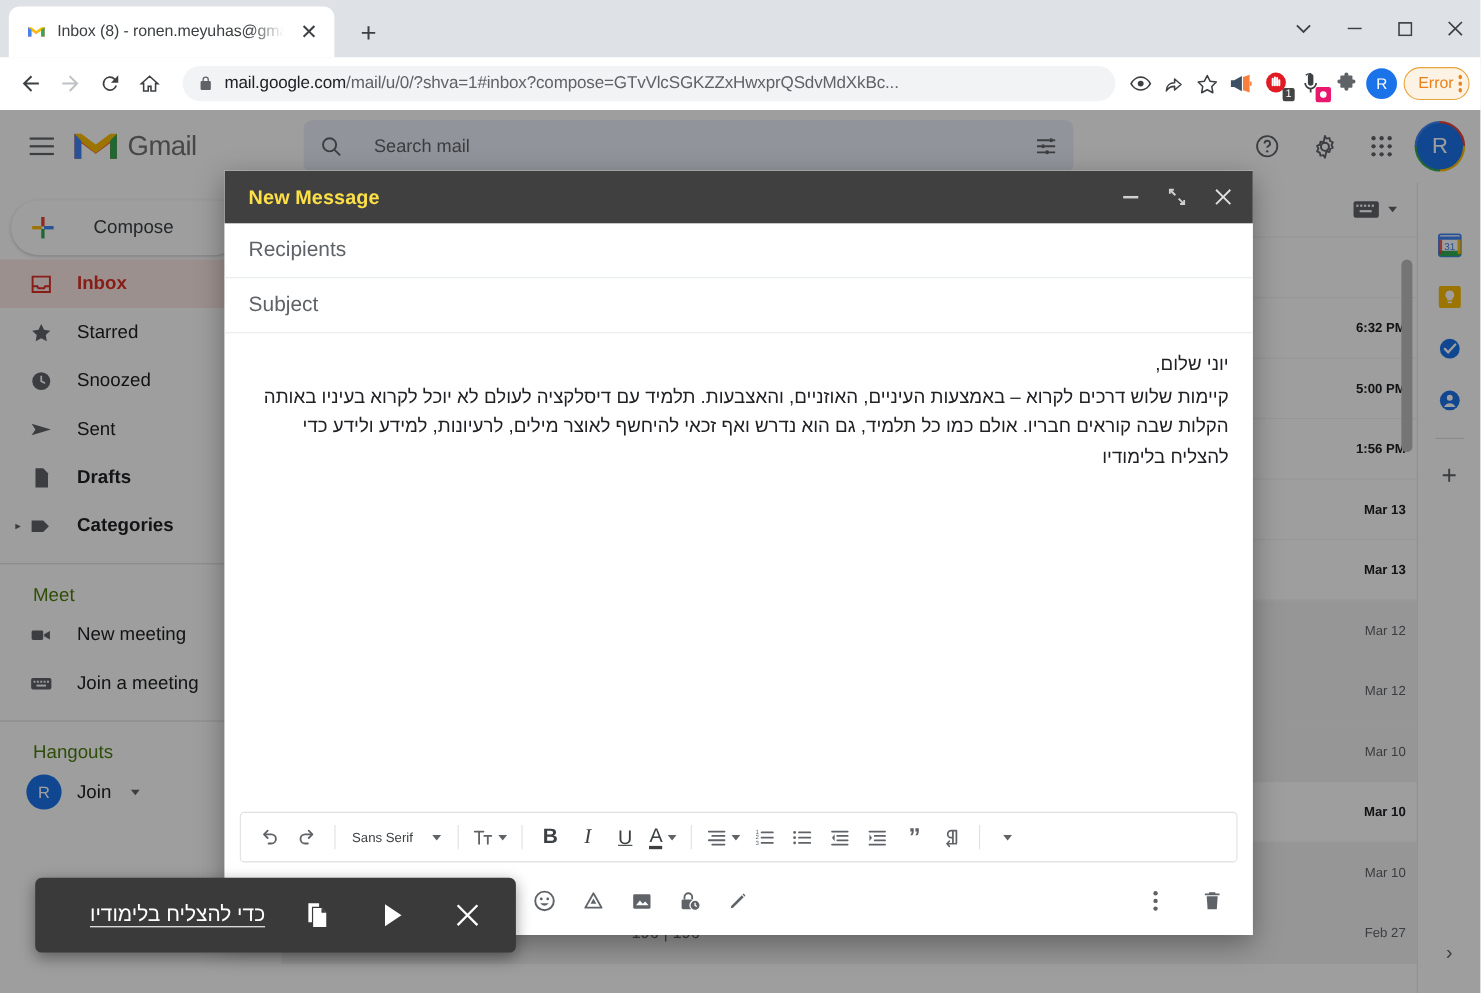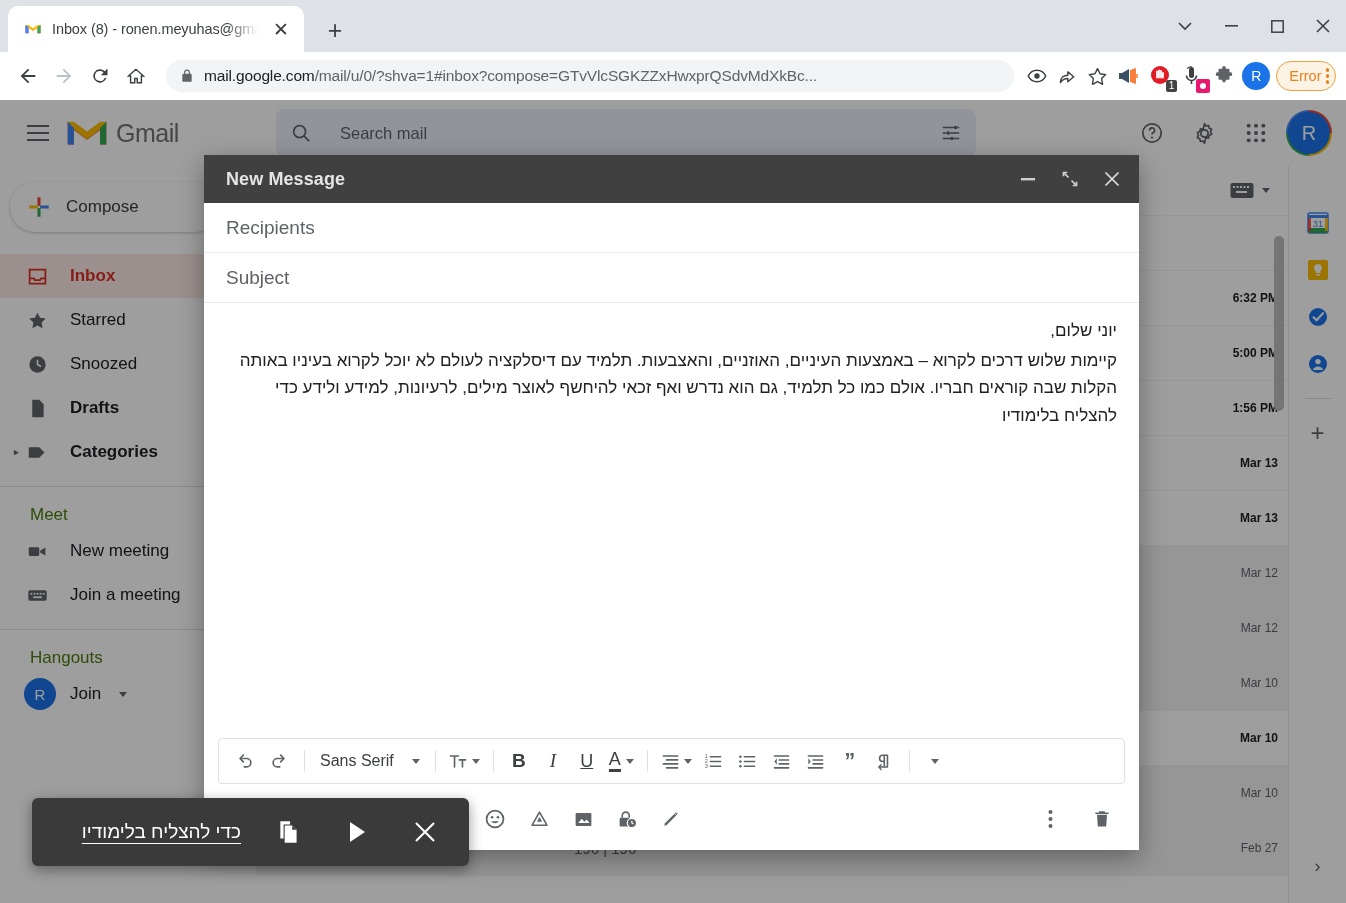--- a/index.html
+++ b/index.html
@@ -109,24 +109,24 @@
   .avatar-in {
     width: 42px; height: 42px; border-radius: 50%; background: #1a73e8;
     color: #fff; font-size: 20px; display: flex; align-items: center; justify-content: center;
   }
 
   
   .sidebar { position: absolute; left: 0; top: 66px; width: 256px; bottom: 0; background: #fff; }
   .compose-btn {
     margin: 16px 0 0 10px; width: 210px; height: 50px; border-radius: 26px;
     background: #fff; box-shadow: 0 1px 3px rgba(60,64,67,.3);
-    display: flex; align-items: center; padding-left: 16px; gap: 14px;
+    display: flex; align-items: center; padding-left: 16px; gap: 33px;
   }
   .compose-label { font-size: 17px; color: #3c4043; }
-  .nav-list { margin-top: 22px; }
+  .nav-list { margin-top: 4px; }
   .nav-item {
     height: 44px; display: flex; align-items: center; gap: 22px;
     padding-left: 26px; border-radius: 0 22px 22px 0; width: 236px;
     font-size: 17px; color: #202124;
   }
   .nav-item.active { background: #fce8e6; color: #d93025; font-weight: bold; }
   .nav-item.bold { font-weight: bold; }
   .nav-icon { width: 22px; height: 22px; flex: 0 0 22px; display: flex; align-items: center; justify-content: center; }
   .nav-arrow { position: absolute; left: 14px; font-size: 9px; color: #5f6368; }
   .sec-divider { height: 1px; background: #e0e0e0; margin: 12px 12px 0 0; }
@@ -164,21 +164,21 @@
   .rr-div { width: 26px; height: 1px; background: #dadce0; }
   .rr-expand { position: absolute; bottom: 26px; font-size: 18px; color: #5f6368; }
 
   
   .compose {
     position: absolute; left: 204px; top: 155px; width: 935px; height: 695px;
     background: #fff; box-shadow: 0 8px 24px rgba(0,0,0,0.35); z-index: 60;
     display: flex; flex-direction: column; overflow: hidden;
   }
   .cw-head {
-    height: 48px; background: #404040; color: #e5e5e5; display: flex;
+    height: 48px; background: #404040; color: #fde047; display: flex;
     align-items: center; padding: 0 14px 0 22px; flex: 0 0 48px;
   }
   .cw-title { font-size: 18px; font-weight: bold; letter-spacing: 0.1px; }
   .cw-head-btns { margin-left: auto; display: flex; align-items: center; gap: 16px; }
   .cw-hbtn { width: 26px; height: 26px; display: flex; align-items: center; justify-content: center; color: #e8eaed; }
   .cw-field {
     height: 50px; display: flex; align-items: center; padding: 0 22px;
     border-bottom: 1px solid #e8eaed; font-size: 19px; color: #5f6368; flex: 0 0 50px;
   }
   .cw-body {
@@ -189,21 +189,21 @@
 
   .cw-fmt {
     margin: 0 14px 4px 14px; height: 46px; border: 1px solid #e0e0e0;
     border-radius: 4px; display: flex; align-items: center; padding: 0 10px;
     gap: 2px; flex: 0 0 46px; background: #fff;
   }
   .fb { height: 32px; min-width: 32px; display: flex; align-items: center;
     justify-content: center; color: #5f6368; font-size: 17px; padding: 0 4px; }
   .fb-sep { width: 1px; height: 22px; background: #e0e0e0; margin: 0 7px; }
   .font-sel { display: flex; align-items: center; gap: 18px; padding: 0 6px; }
-  .font-name { font-size: 16px; color: #3c4043; }
+  .font-name { font-size: 12px; color: #3c4043; }
   .caret { width: 0; height: 0; border-left: 4.5px solid transparent;
     border-right: 4.5px solid transparent; border-top: 5px solid #5f6368; }
 
   .cw-foot {
     height: 62px; display: flex; align-items: center; padding: 0 18px;
     gap: 6px; flex: 0 0 62px;
   }
   .send-btn {
     background: #1a73e8; color: #fff; height: 38px; border-radius: 20px;
     display: flex; align-items: center; padding: 0 22px; gap: 12px;
@@ -468,20 +468,28 @@
           <span>Starred</span>
         </div>
         <div class="nav-item">
           <span class="nav-icon">
             <svg width="21" height="21" viewBox="0 0 24 24">
                 <circle cx="12" cy="12" r="9.3" fill="#5f6368"></circle>
                 <path d="M12 6.5V12l4 2.3" stroke="#fff" stroke-width="1.8" fill="none"></path>
               </svg>
           </span>
           <span>Snoozed</span>
+        </div>
+        <div class="nav-item">
+          <span class="nav-icon">
+            <svg width="21" height="21" viewBox="0 0 24 24">
+                <path d="M2 6l20 6-20 6 4-6z" fill="#5f6368"></path>
+              </svg>
+          </span>
+          <span>Sent</span>
         </div>
         <div class="nav-item bold">
           <span class="nav-icon">
             <svg width="21" height="21" viewBox="0 0 24 24">
                 <path d="M6 2h8l5 5v15H6z" fill="#5f6368"></path>
               </svg>
           </span>
           <span>Drafts</span>
         </div>
         <div class="nav-item bold" style="position:relative;">

